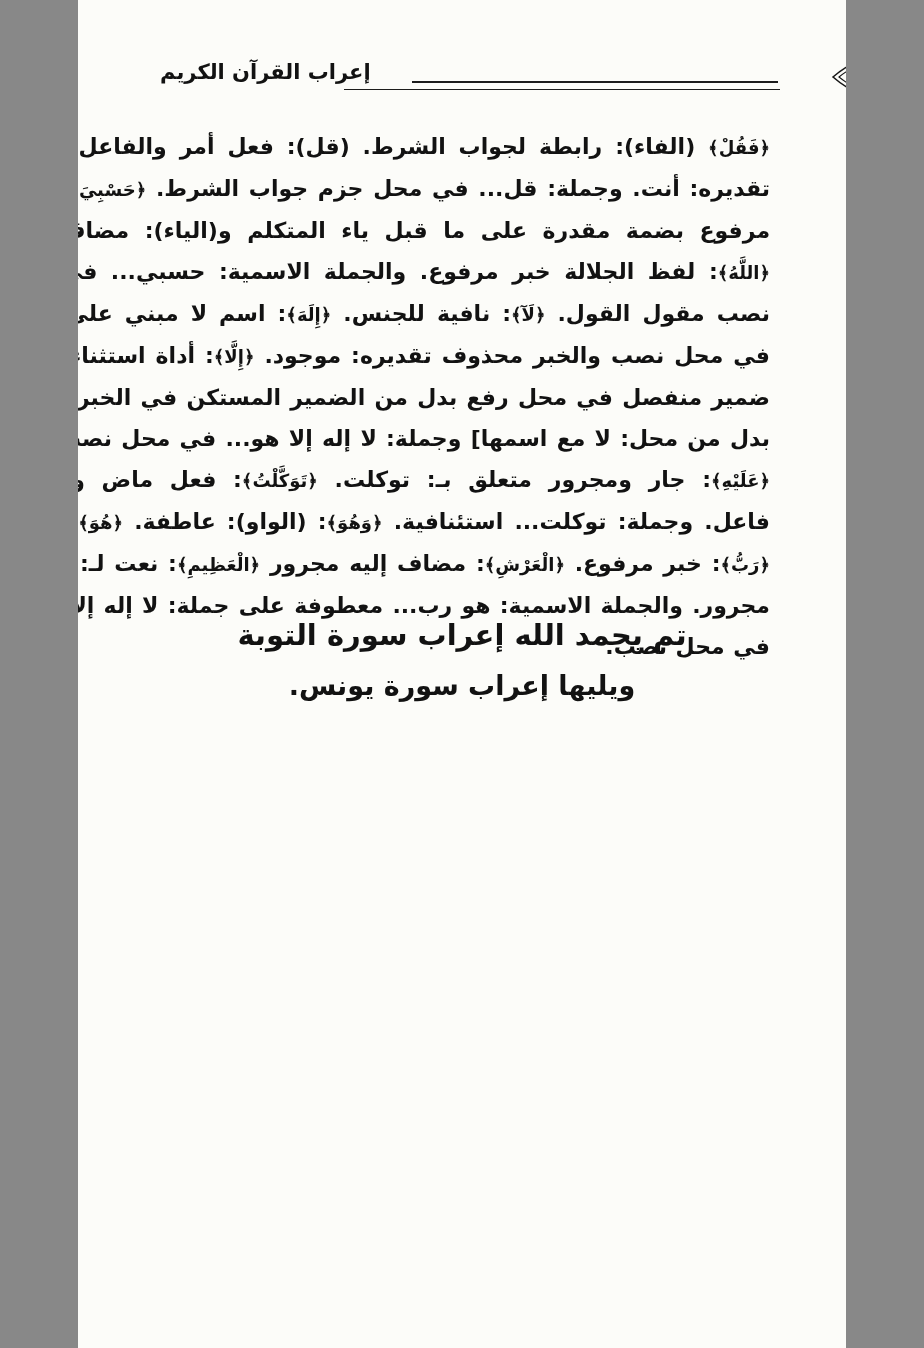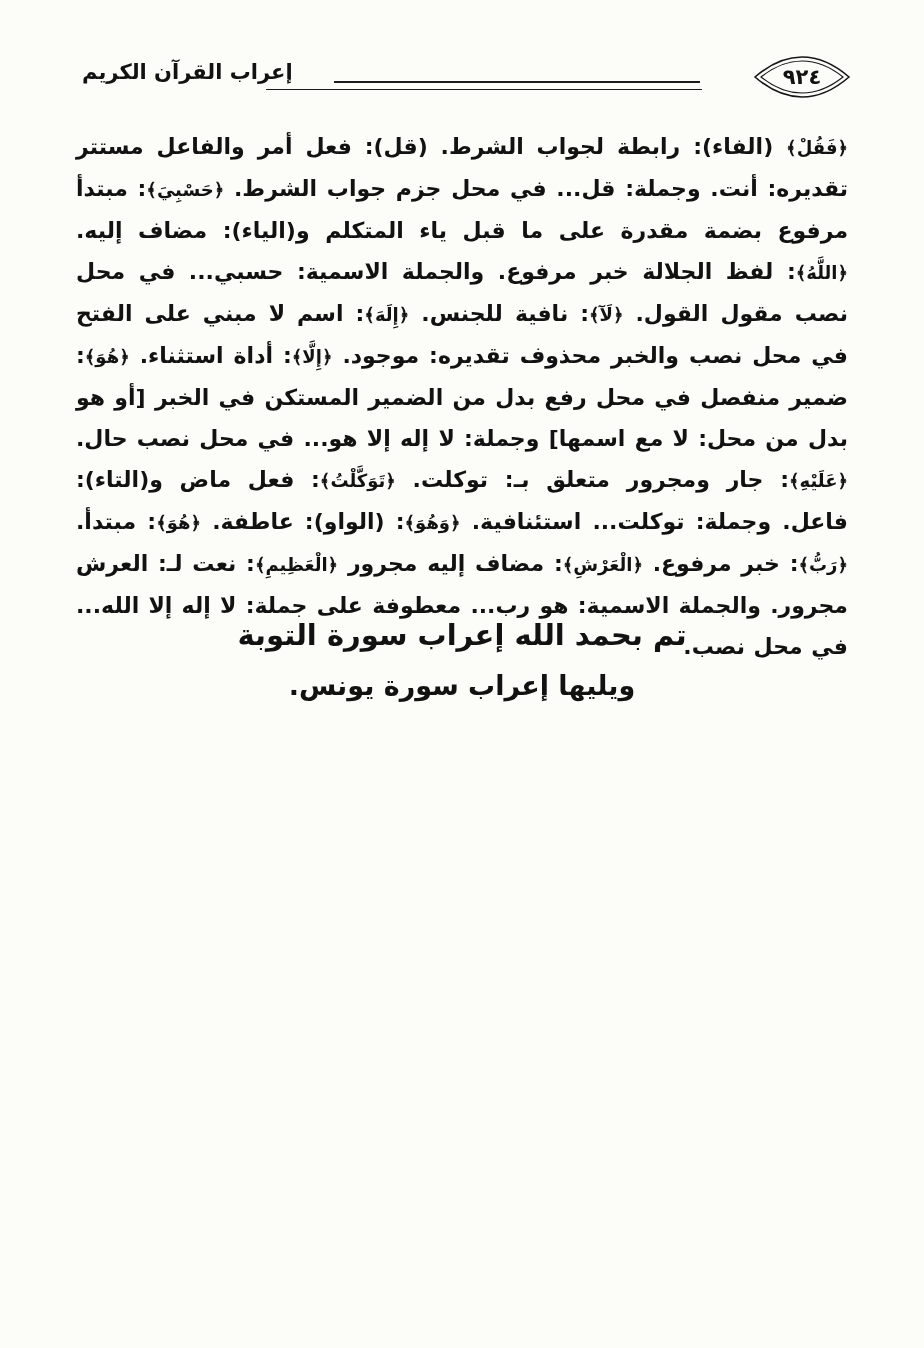--- a/index.html
+++ b/index.html
@@ -1,19 +1,19 @@
 <!DOCTYPE html>
 <html lang="ar" dir="rtl"><head>
 <meta charset="utf-8">
 <style>
   html, body { margin: 0; padding: 0; }
   body { background: #888; }
   .page {
     position: relative;
-    width: 924px;
+    width: 768px;
     height: 1348px;
     margin: 0 auto;
     background: #fcfcf9;
     color: #121212;
     font-family: "DejaVu Sans", sans-serif;
     overflow: hidden;
   }
 
   
   .header-title {

